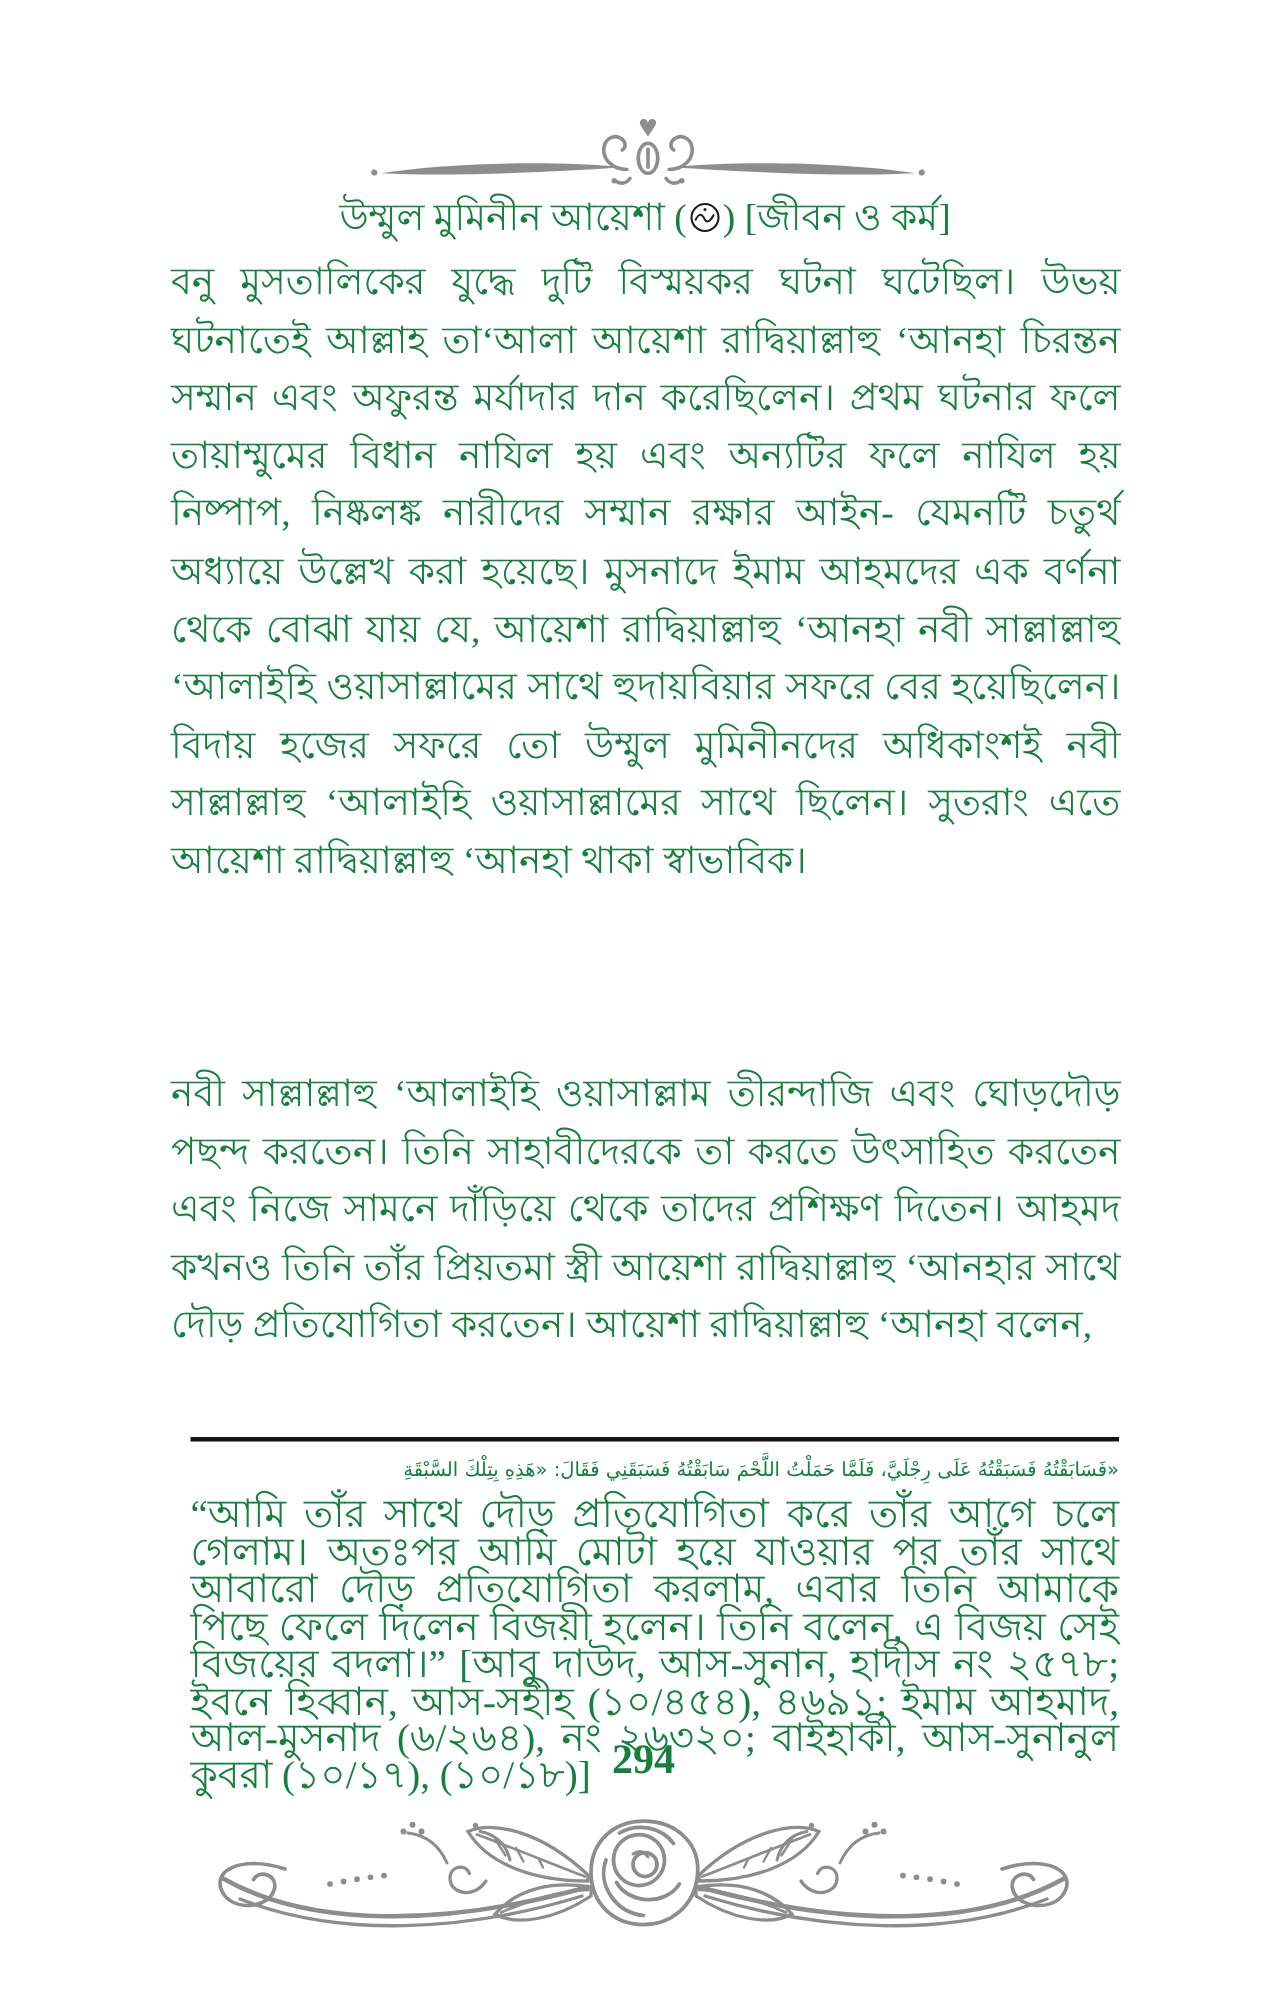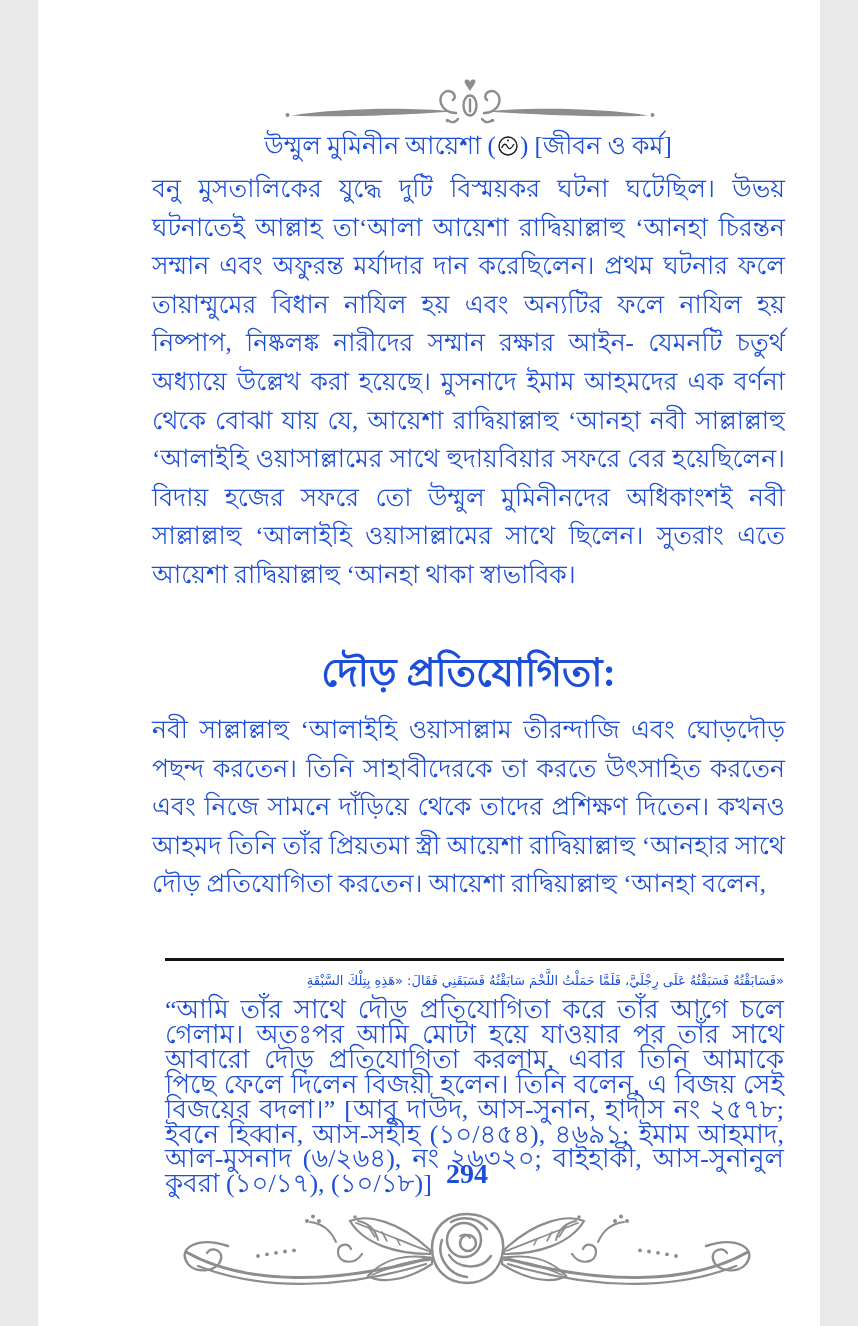--- a/index.html
+++ b/index.html
@@ -1,23 +1,23 @@
 <!DOCTYPE html>
 <html lang="bn"><head>
 <meta charset="utf-8">
 <style>
   html,body{margin:0;padding:0;background:#e9e9e9;}
   .page{
     position:relative;
-    width:782px;height:1326px;
+    width:858px;height:1326px;
     margin:0 auto;
     background:#ffffff;
     overflow:hidden;
     font-family:"Liberation Serif","DejaVu Serif",serif;
-    color:#1d4ed8;
+    color:#15803d;
   }
   .top-ornament{position:absolute;left:246px;top:78px;width:372px;height:52px;}
   .page-header{
     position:absolute;left:114px;top:126px;width:632px;
     text-align:center;font-size:25px;line-height:40px;
     white-space:nowrap;
   }
   .page-header .honorific{display:inline-block;vertical-align:-3px;margin:0 1px;}
   .body-text{
     position:absolute;left:114px;width:633px;margin:0;
@@ -80,23 +80,22 @@
   <div class="page-header">
     <span>উম্মুল মুমিনীন আয়েশা (</span><span class="honorific"><svg viewBox="0 0 22 22" width="22" height="22">
           <circle cx="11" cy="11" r="9" stroke="#1b1b1b" fill="none" stroke-width="1.4"></circle>
           <path d="M4.5 13 q3.2 -7 6.2 -1 q2.2 4.4 6.3 -3" stroke="#1b1b1b" fill="none" stroke-width="1.3"></path>
           <circle cx="11" cy="5.6" r="1" fill="#1b1b1b"></circle>
         </svg></span><span>) [জীবন ও কর্ম]</span>
   </div>
 
   <p class="body-text para-1">বনু মুসতালিকের যুদ্ধে দুটি বিস্ময়কর ঘটনা ঘটেছিল। উভয় ঘটনাতেই আল্লাহ তা‘আলা আয়েশা রাদ্বিয়াল্লাহু ‘আনহা চিরন্তন সম্মান এবং অফুরন্ত মর্যাদার দান করেছিলেন। প্রথম ঘটনার ফলে তায়াম্মুমের বিধান নাযিল হয় এবং অন্যটির ফলে নাযিল হয় নিষ্পাপ, নিষ্কলঙ্ক নারীদের সম্মান রক্ষার আইন- যেমনটি চতুর্থ অধ্যায়ে উল্লেখ করা হয়েছে। মুসনাদে ইমাম আহমদের এক বর্ণনা থেকে বোঝা যায় যে, আয়েশা রাদ্বিয়াল্লাহু ‘আনহা নবী সাল্লাল্লাহু ‘আলাইহি ওয়াসাল্লামের সাথে হুদায়বিয়ার সফরে বের হয়েছিলেন। বিদায় হজের সফরে তো উম্মুল মুমিনীনদের অধিকাংশই নবী সাল্লাল্লাহু ‘আলাইহি ওয়াসাল্লামের সাথে ছিলেন। সুতরাং এতে আয়েশা রাদ্বিয়াল্লাহু ‘আনহা থাকা স্বাভাবিক।</p>
 
-  <h2 class="section-heading">দৌড় প্রতিযোগিতা:</h2>
 
-  <p class="body-text para-2">নবী সাল্লাল্লাহু ‘আলাইহি ওয়াসাল্লাম তীরন্দাজি এবং ঘোড়দৌড় পছন্দ করতেন। তিনি সাহাবীদেরকে তা করতে উৎসাহিত করতেন এবং নিজে সামনে দাঁড়িয়ে থেকে তাদের প্রশিক্ষণ দিতেন। কখনও আহমদ তিনি তাঁর প্রিয়তমা স্ত্রী আয়েশা রাদ্বিয়াল্লাহু ‘আনহার সাথে দৌড় প্রতিযোগিতা করতেন। আয়েশা রাদ্বিয়াল্লাহু ‘আনহা বলেন,</p>
+  <p class="body-text para-2">নবী সাল্লাল্লাহু ‘আলাইহি ওয়াসাল্লাম তীরন্দাজি এবং ঘোড়দৌড় পছন্দ করতেন। তিনি সাহাবীদেরকে তা করতে উৎসাহিত করতেন এবং নিজে সামনে দাঁড়িয়ে থেকে তাদের প্রশিক্ষণ দিতেন। আহমদ কখনও তিনি তাঁর প্রিয়তমা স্ত্রী আয়েশা রাদ্বিয়াল্লাহু ‘আনহার সাথে দৌড় প্রতিযোগিতা করতেন। আয়েশা রাদ্বিয়াল্লাহু ‘আনহা বলেন,</p>
 
   <div class="footnote">
     <hr class="footnote-rule">
     <p class="footnote-arabic">«فَسَابَقْتُهُ فَسَبَقْتُهُ عَلَى رِجْلَيَّ، فَلَمَّا حَمَلْتُ اللَّحْمَ سَابَقْتُهُ فَسَبَقَنِي فَقَالَ: «هَذِهِ بِتِلْكَ السَّبْقَةِ</p>
     <p class="footnote-bn">“আমি তাঁর সাথে দৌড় প্রতিযোগিতা করে তাঁর আগে চলে গেলাম। অতঃপর আমি মোটা হয়ে যাওয়ার পর তাঁর সাথে আবারো দৌড় প্রতিযোগিতা করলাম, এবার তিনি আমাকে পিছে ফেলে দিলেন বিজয়ী হলেন। তিনি বলেন, এ বিজয় সেই বিজয়ের বদলা।” [আবু দাউদ, আস-সুনান, হাদীস নং ২৫৭৮; ইবনে হিব্বান, আস-সহীহ (১০/৪৫৪), ৪৬৯১; ইমাম আহমাদ, আল-মুসনাদ (৬/২৬৪), নং ২৬৩২০; বাইহাকী, আস-সুনানুল কুবরা (১০/১৭), (১০/১৮)]</p>
   </div>
 
   <div class="page-number">294</div>
 
   <div class="bottom-ornament">

